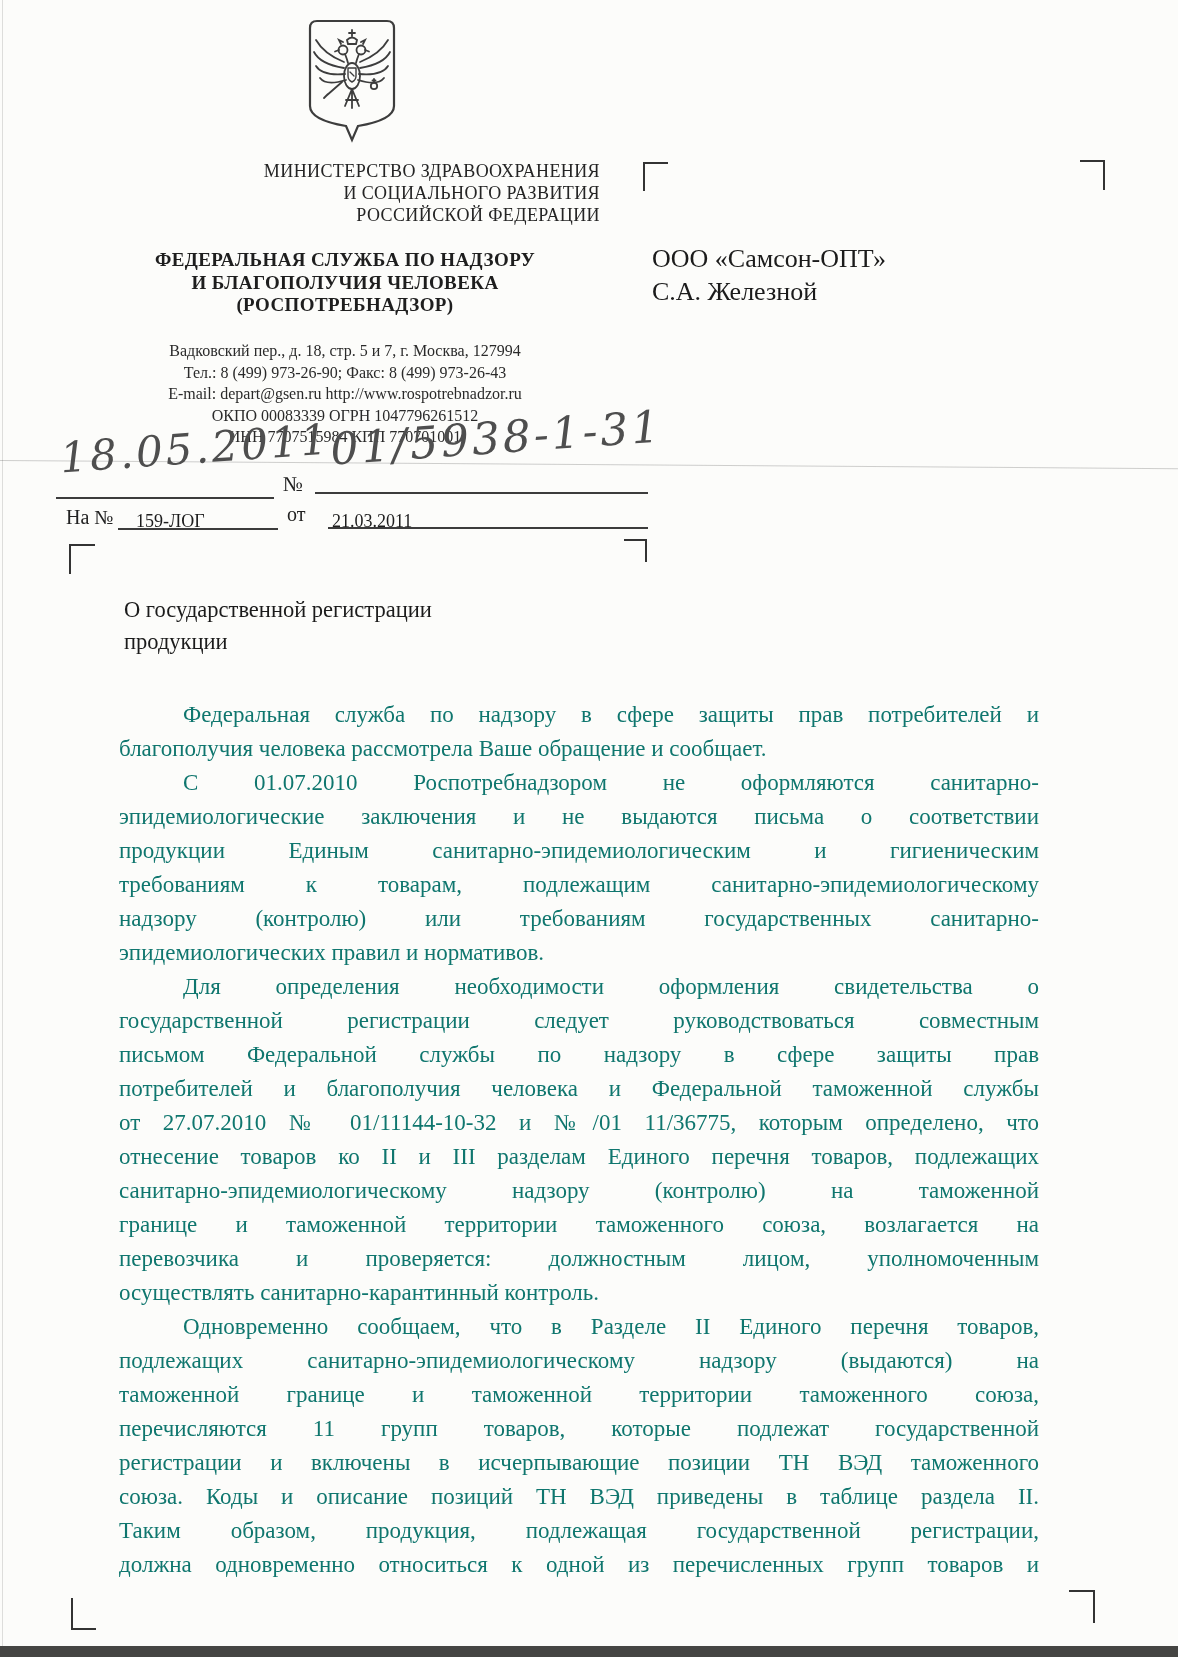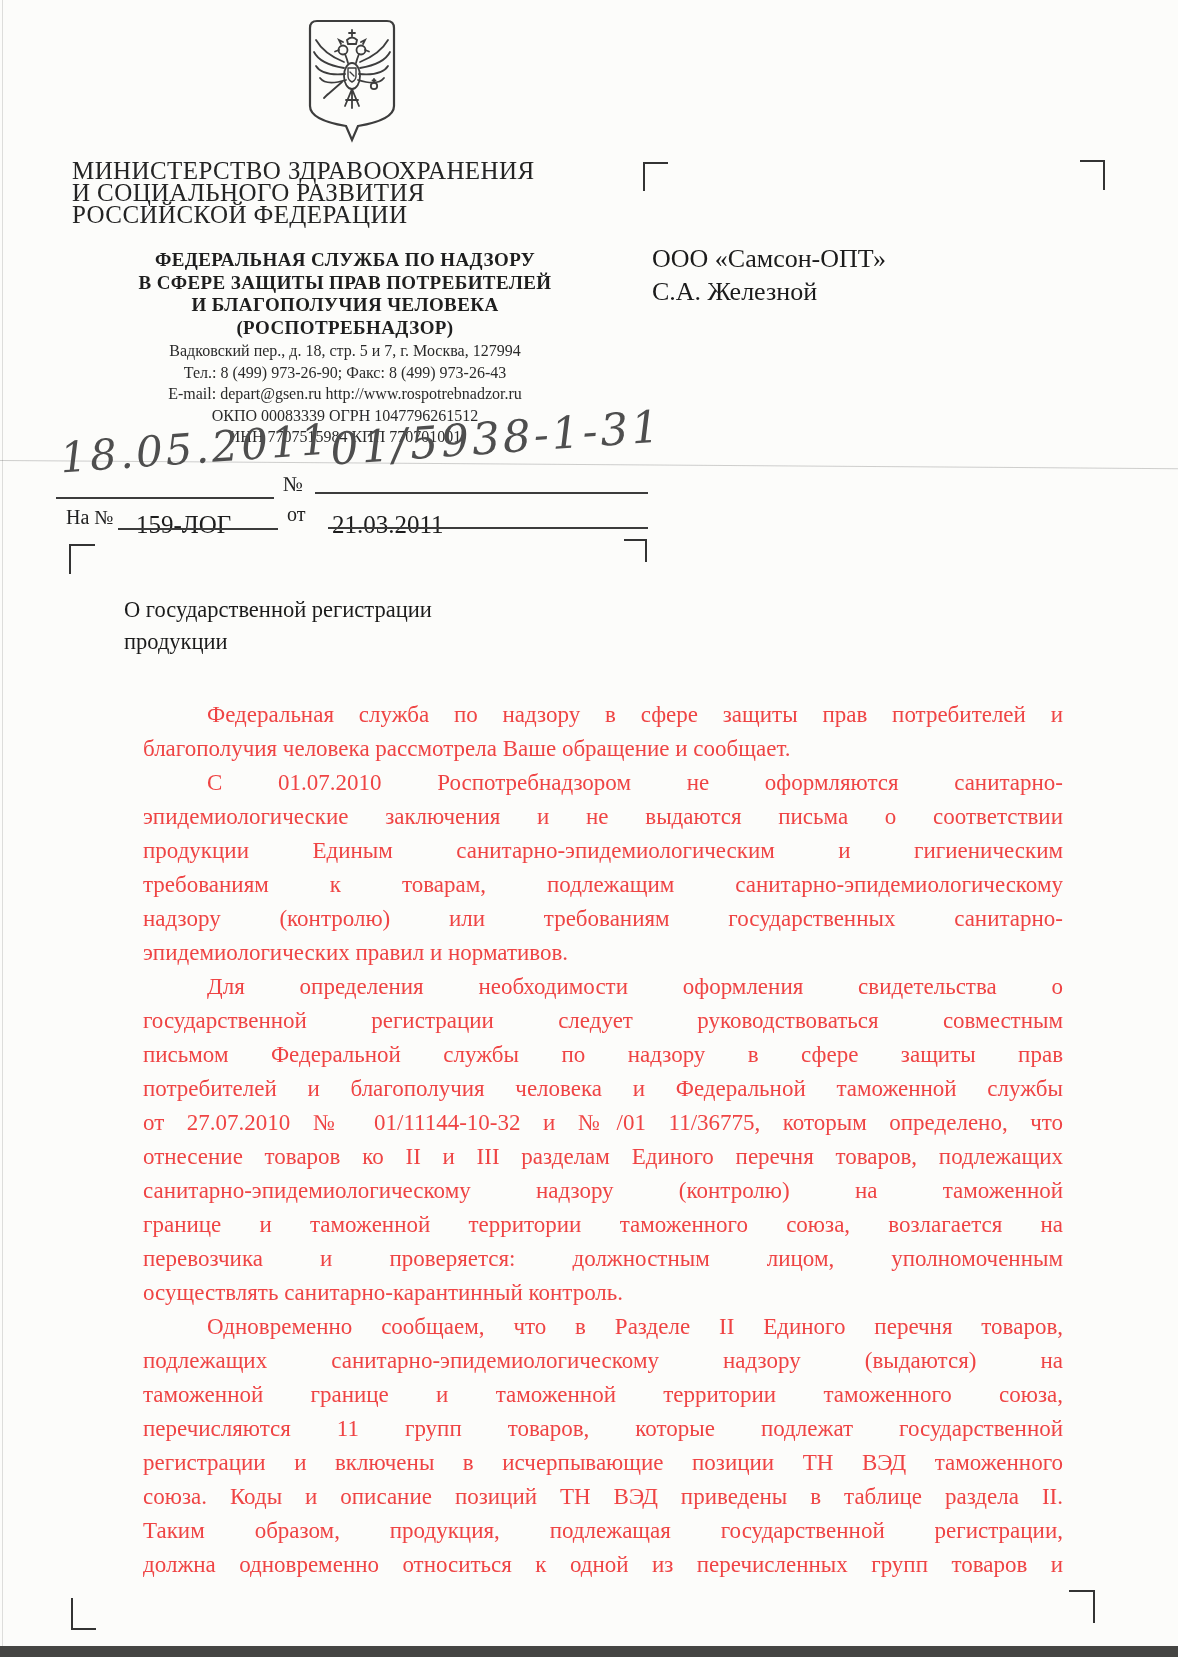--- a/index.html
+++ b/index.html
@@ -9,22 +9,22 @@
     width:1178px;height:1657px;
     margin:0 auto;
     background:#fcfcfa;
     overflow:hidden;
     font-family:"Liberation Serif","DejaVu Serif",serif;
     color:#1c1c1c;
   }
   
   #emblem{position:absolute;left:300px;top:16px;width:104px;height:130px;}
   .ministry{
-    position:absolute;left:72px;top:160px;width:510px;
-    text-align:left;font-size:25px;line-height:22px;letter-spacing:.4px;
+    position:absolute;left:90px;top:160px;width:510px;
+    text-align:right;font-size:18px;line-height:22px;letter-spacing:.4px;
     color:#242424;
   }
   .service{
     position:absolute;left:90px;top:249px;width:510px;
     text-align:center;font-weight:bold;font-size:19px;line-height:22.5px;
     letter-spacing:.4px;color:#1e1e1e;
   }
   .addr{
     position:absolute;left:90px;top:340px;width:510px;
     text-align:center;font-size:16px;line-height:21.5px;color:#2a2a2a;
@@ -39,41 +39,41 @@
     position:absolute;font-style:italic;color:#4e4e4e;
     font-family:"DejaVu Serif","Liberation Serif",serif;
     letter-spacing:3px;white-space:nowrap;
   }
   #hand-date{left:60px;top:424px;font-size:42px;transform:rotate(-4deg);}
   #hand-number{left:330px;top:412px;font-size:44px;transform:rotate(-4deg);}
   .ref-label{position:absolute;font-size:20px;color:#222;}
   #lbl-no{left:283px;top:472px;font-size:21px;}
   #lbl-nano{left:66px;top:506px;}
   #lbl-ot{left:287px;top:503px;}
-  .typed{position:absolute;font-size:25px;color:#1d1d1d;white-space:nowrap;}
+  .typed{position:absolute;font-size:18px;color:#1d1d1d;white-space:nowrap;}
   #typed-replyno{left:136px;top:511px;}
   #typed-replydate{left:332px;top:511px;}
   .rule{position:absolute;height:2px;background:#3c3c3c;}
   #rule-date{left:56px;top:497px;width:218px;}
   #rule-number{left:315px;top:492px;width:333px;}
   #rule-reply1{left:118px;top:528px;width:160px;}
   #rule-reply2{left:328px;top:527px;width:320px;}
   #scanline{
     position:absolute;left:0;top:460px;width:1178px;height:1px;
     background:rgba(100,100,100,.30);transform:rotate(.4deg);transform-origin:left center;
   }
   
   .subject{
     position:absolute;left:124px;top:594px;width:480px;
     font-size:22.5px;line-height:32px;color:#1b1b1b;
   }
   
   #body-text{
-    position:absolute;left:143px;top:698px;width:920px;
-    font-size:23px;line-height:34px;color:#ef4444;
+    position:absolute;left:119px;top:698px;width:920px;
+    font-size:23px;line-height:34px;color:#0f766e;
   }
   .bline{text-align:justify;text-align-last:justify;}
   .bline.lastline{text-align-last:left;}
   .bline.indent{text-indent:64px;}
   
   .corner{position:absolute;}
   .c-tl{border-left:2px solid #333;border-top:2px solid #333;}
   .c-tr{border-right:2px solid #333;border-top:2px solid #333;}
   .c-bl{border-left:2px solid #333;border-bottom:2px solid #333;}
   #mark-addr-l{left:643px;top:162px;width:23px;height:27px;}
@@ -129,21 +129,20 @@
   </div>
 
   <div class="ministry">
     <div>МИНИСТЕРСТВО ЗДРАВООХРАНЕНИЯ</div>
     <div>И СОЦИАЛЬНОГО РАЗВИТИЯ</div>
     <div>РОССИЙСКОЙ ФЕДЕРАЦИИ</div>
   </div>
 
   <div class="service">
     <div>ФЕДЕРАЛЬНАЯ СЛУЖБА ПО НАДЗОРУ</div>
-    <div>В СФЕРЕ ЗАЩИТЫ ПРАВ ПОТРЕБИТЕЛЕЙ</div>
     <div>И БЛАГОПОЛУЧИЯ ЧЕЛОВЕКА</div>
     <div>(РОСПОТРЕБНАДЗОР)</div>
   </div>
 
   <div class="addr">
     <div>Вадковский пер., д. 18, стр. 5 и 7,  г. Москва, 127994</div>
     <div>Тел.: 8 (499) 973-26-90; Факс: 8 (499) 973-26-43</div>
     <div>E-mail: depart@gsen.ru  http://www.rospotrebnadzor.ru</div>
     <div>ОКПО 00083339  ОГРН 1047796261512</div>
     <div>ИНН 7707515984  КПП 770701001</div>

